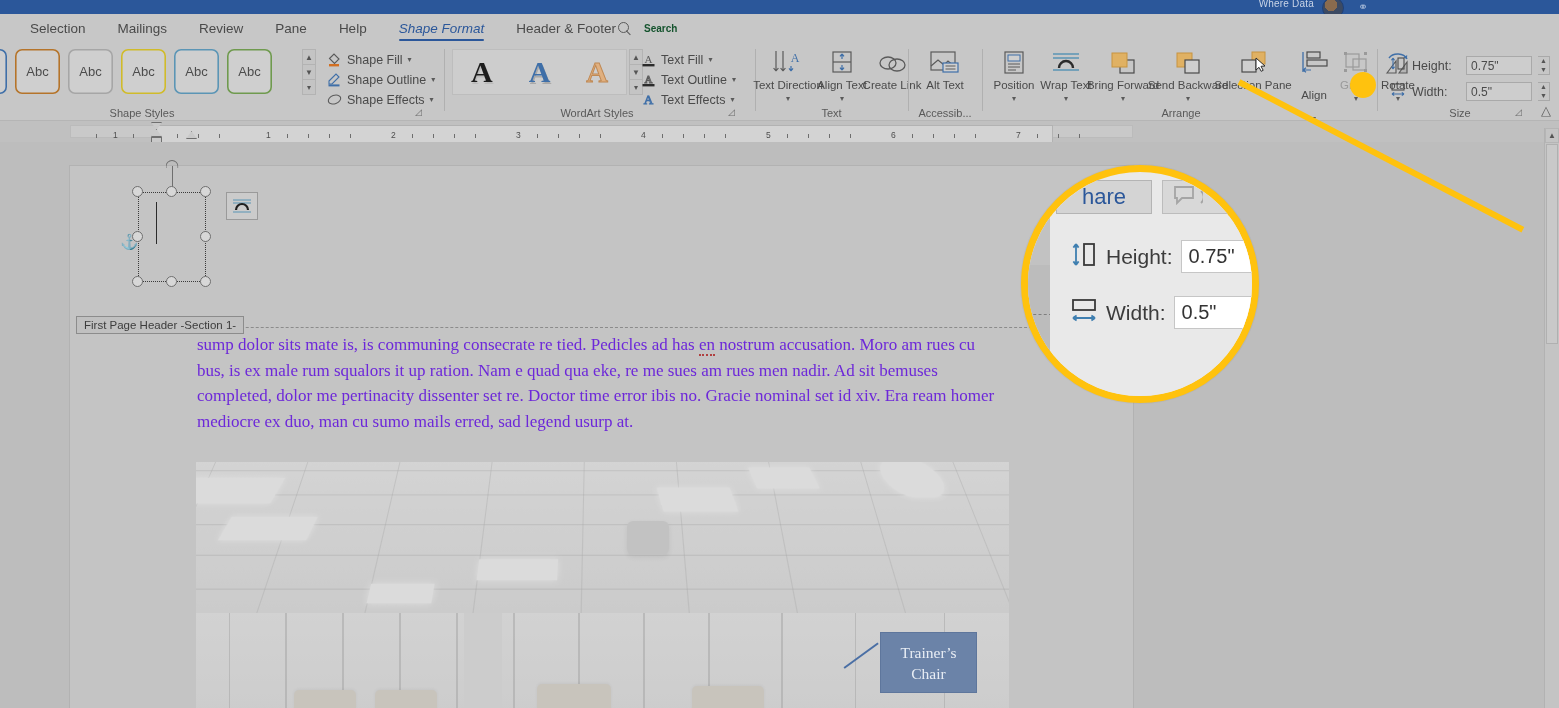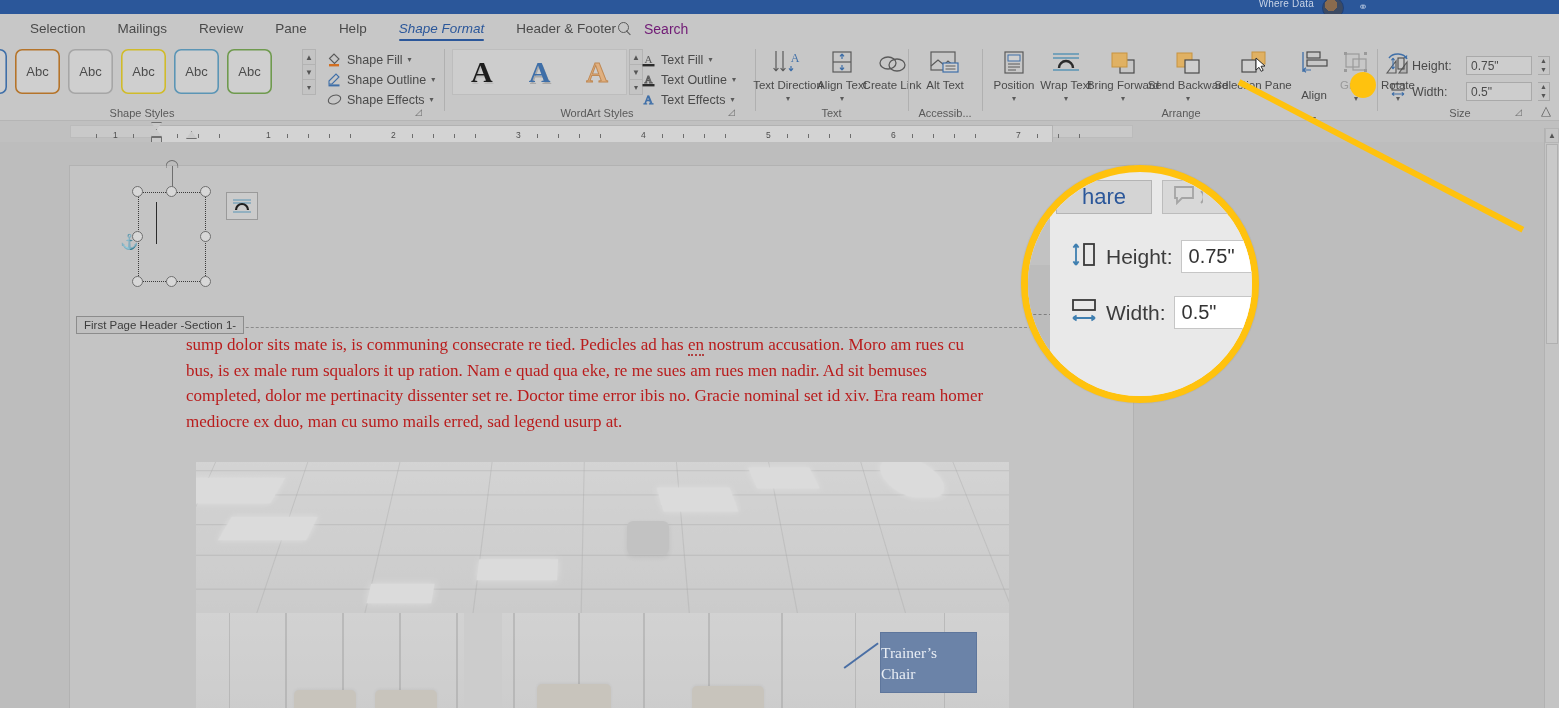--- a/index.html
+++ b/index.html
@@ -53,21 +53,21 @@
   }
   .search-ico { width:14px; height:14px; position:relative; }
   .search-ico:before{
     content:""; position:absolute; left:0; top:0; width:9px;height:9px;border-radius:50%;
     border:1.4px solid #5a5a5a;
   }
   .search-ico:after{
     content:""; position:absolute; left:8px; top:8px; width:6px;height:1.4px;background:#5a5a5a;
     transform:rotate(45deg); transform-origin:left center;
   }
-  .search-label { font-size:14px; color:#701a75; }
+  .search-label { font-size:10px; color:#14532d;font-weight:bold; }
 
   .share-zone { position:absolute; right:10px; top:0; height:29px; display:flex; align-items:center; gap:6px; }
   .btn-flat {
     height:21px; display:flex; align-items:center; gap:5px; padding:0 10px;
     font-size:12.5px; color:#2b579a; border:1px solid #aeaeae; background:#c2c2c2;
   }
   .btn-flat.muted { color:#8d8d8d; border-color:#b6b6b6; }
 
   
   .ribbon {
@@ -171,23 +171,23 @@
   .layout-btn {
     position:absolute; left:156px; top:26px; width:32px; height:28px; background:#cbcbcb;
     border:1px solid #9a9a9a; display:flex; align-items:center; justify-content:center;
   }
   .hdr-tag {
     position:absolute; left:6px; top:150px; padding:2px 7px; background:#c0c0c0;
     border:1px solid #8c8c8c; font-size:11.5px; color:#3c3c3c; white-space:nowrap;
   }
 
   .body-text {
-    position:absolute; left:116px; top:166px; width:810px;
+    position:absolute; left:127px; top:166px; width:810px;
     font-family:"Liberation Serif", serif;
-    font-size:17px; line-height:25.5px; color:#b91c1c;
+    font-size:17px; line-height:25.5px; color:#6d28d9;
   }
   .sp-err { border-bottom:2px dotted #b04040; }
 
   
   .photo {
     position:absolute; left:126px; top:296px; width:813px; height:270px; overflow:hidden;
     background:linear-gradient(#d9d9d9,#cfcfcf);
   }
   .ceiling { position:absolute; left:-6%; top:-4%; width:112%; height:66%;
     background:linear-gradient(#e6e6e6,#d3d3d3);
@@ -199,21 +199,21 @@
   .proj { position:absolute; left:53%; top:22%; width:42px;height:34px;border-radius:6px;
     background:#c5c5c5; box-shadow:0 2px 5px rgba(0,0,0,.12); }
   .light { position:absolute; background:#f3f3f3; box-shadow:0 0 6px rgba(255,255,255,.8); }
   .chair { position:absolute; bottom:-6px; width:62px; height:48px; background:#cfc8bb;
     border-radius:5px 5px 0 0; box-shadow:0 -1px 3px rgba(0,0,0,.08); }
   .photo-dim { position:absolute; inset:0; background:rgba(190,190,190,.45); }
 
   .callout {
     position:absolute; left:684px; top:170px; width:97px; height:61px;
     background:#6b83a8; border:1px solid #5e769c;
-    display:flex; flex-direction:column; align-items:flex-start; justify-content:center;
+    display:flex; flex-direction:column; align-items:center; justify-content:center;
     font-family:"Liberation Serif", serif; font-size:15.5px; color:#e8edf4; line-height:21px;
   }
   .leader { position:absolute; left:648px; top:205px; width:42px; height:1.6px;
     background:#4a6fa5; transform:rotate(-36deg); transform-origin:left center;}
 
   
   .vscroll { position:absolute; right:0; top:128px; width:15px; bottom:0; background:#c4c4c4; border-left:1px solid #b2b2b2;}
   .vscroll .up, .vscroll .dn { height:15px; display:flex;align-items:center;justify-content:center;
     font-size:8px; color:#555; border:1px solid #b5b5b5;}
   .vscroll .thumb { position:absolute; left:1px; right:1px; top:16px; height:200px; background:#c9c9c9; border:1px solid #b0b0b0;}

